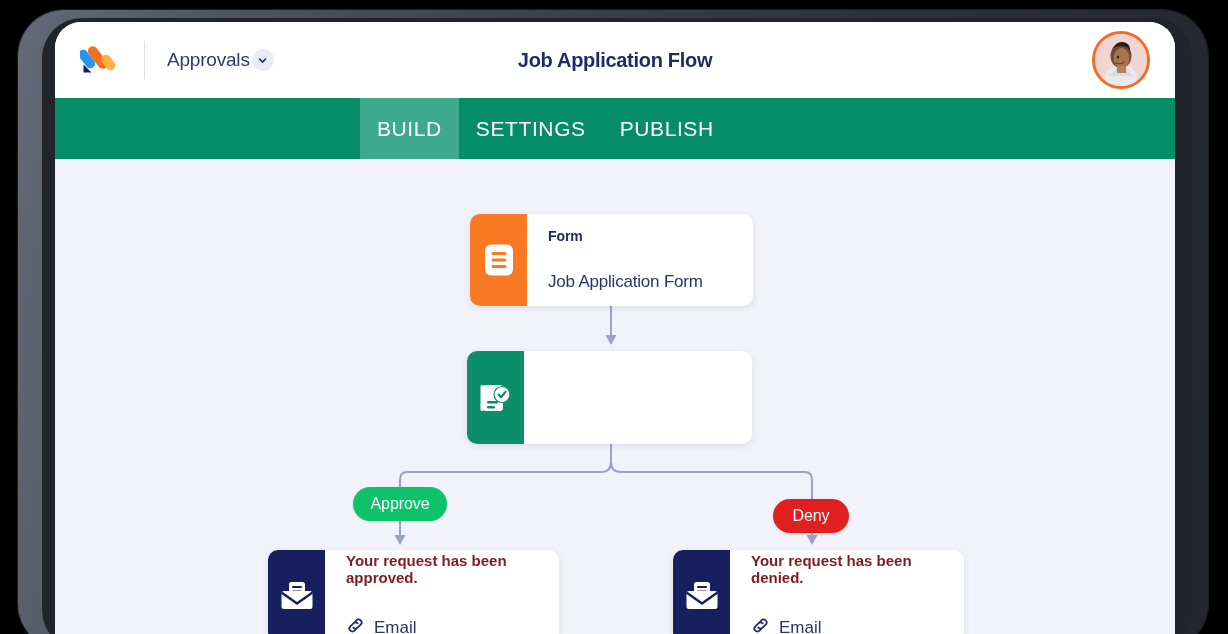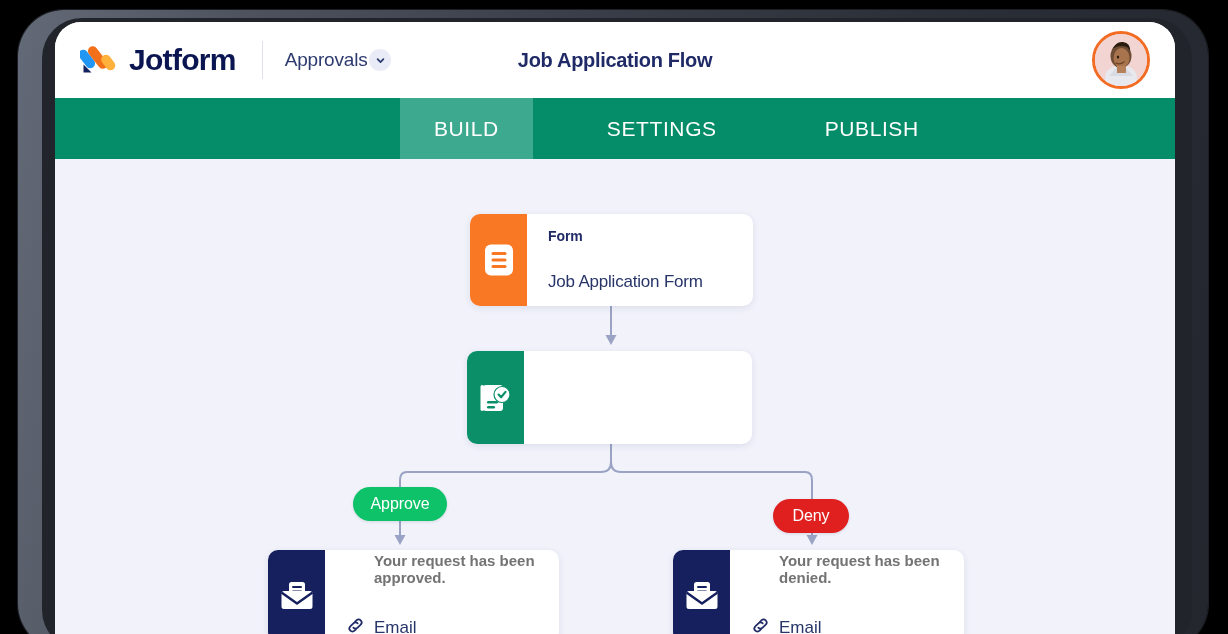--- a/index.html
+++ b/index.html
@@ -80,24 +80,23 @@
   }
 
   
   .navbar {
     height: 61px; background: #058c69;
     display: flex; align-items: stretch;
     padding-left: 305px;
   }
   .tab {
     display: flex; align-items: center; justify-content: center;
-    padding: 0 34px;
+    padding: 0 17px;
     color: #ffffff; font-size: 21px; letter-spacing: 0.6px;
     cursor: pointer;
-    margin-left: 40px;
   }
   .tab.active { background: #3da98f; }
 
   
   .canvas {
     position: relative;
     height: 483px;
     background: #f1f2fa;
     overflow: hidden;
   }
@@ -134,21 +133,21 @@
     background: #0d9b6c; flex: none; overflow: hidden; position: relative;
   }
 
   #node-form { left: 415px; top: 55px; width: 283px; height: 92px; }
   #node-form .node-ico { background: #f97824; }
   #node-elem { left: 412px; top: 192px; width: 285px; height: 93px; }
   #node-elem .node-ico { background: #0a8f69; }
   #node-approved { left: 213px; top: 391px; width: 291px; height: 92px; }
   #node-denied { left: 618px; top: 391px; width: 291px; height: 92px; }
   #node-approved .node-ico, #node-denied .node-ico { background: #17205e; }
-  .email-kicker { font-size: 15px; font-weight: 700; color: #737373; margin-bottom: 11px; margin-left: 28px; }
+  .email-kicker { font-size: 15px; font-weight: 700; color: #7f1d1d; margin-bottom: 11px; }
   .email-link { font-size: 17px; color: #273569; display: flex; align-items: center; gap: 9px; }
 
   
   .pill {
     position: absolute;
     height: 34px; border-radius: 17px;
     display: flex; align-items: center; justify-content: center;
     color: #ffffff; font-size: 16px; letter-spacing: -0.1px;
     cursor: pointer;
     box-shadow: 0 1px 3px rgba(40,50,100,0.14);
@@ -172,21 +171,20 @@
 
       <div class="logo-wrap">
         <div class="logo-mark">
           <svg width="38" height="38" viewBox="0 0 38 38">
             <rect x="2" y="7.5" width="9.5" height="21" rx="4.75" fill="#2196f3" transform="rotate(-38 6.75 18)"></rect>
             <rect x="13" y="3.5" width="9.5" height="26" rx="4.75" fill="#f3701b" transform="rotate(-38 17.75 16.5)"></rect>
             <rect x="23.5" y="13" width="9.5" height="17" rx="4.75" fill="#ffb13c" transform="rotate(-38 28.25 21.5)"></rect>
             <path d="M3.5 23.5 L11.5 31.5 L3.5 31.5 Z" fill="#17205e"></path>
           </svg>
         </div>
-        <div class="logo-text">Jotform</div>
       </div>
 
       <div class="divider-v"></div>
 
       <div class="approvals-wrap">
         <span class="approvals-label">Approvals</span>
         <span class="chev-circle">
           <svg width="11" height="11" viewBox="0 0 11 11">
             <path d="M2.6 4.2 L5.5 7.1 L8.4 4.2" stroke="#2d3a6e" stroke-width="1.7" fill="none" stroke-linecap="round" stroke-linejoin="round"></path>
           </svg>

